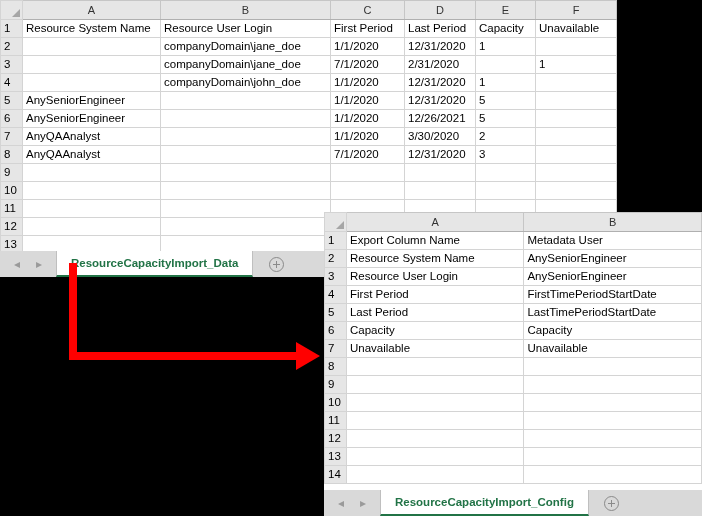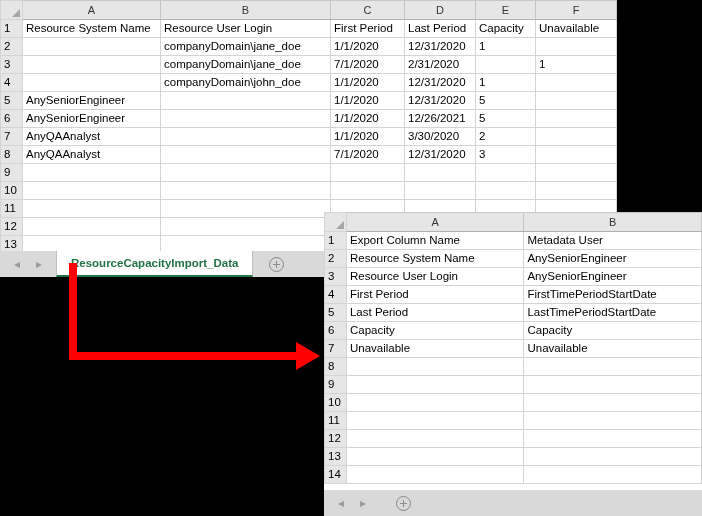--- a/index.html
+++ b/index.html
@@ -438,17 +438,18 @@
           </tr>
         </tbody>
     </table>
   </div>
 
   <div class="tabbar">
     <div class="tabnav">
       <span class="arrow">◂</span>
       <span class="arrow">▸</span>
     </div>
+    <div class="tab">ResourceCapacityImport_Config</div>
     <div class="addsheet">
       <span class="circle"></span>
     </div>
   </div>
 </div>
 
 </body></html>

